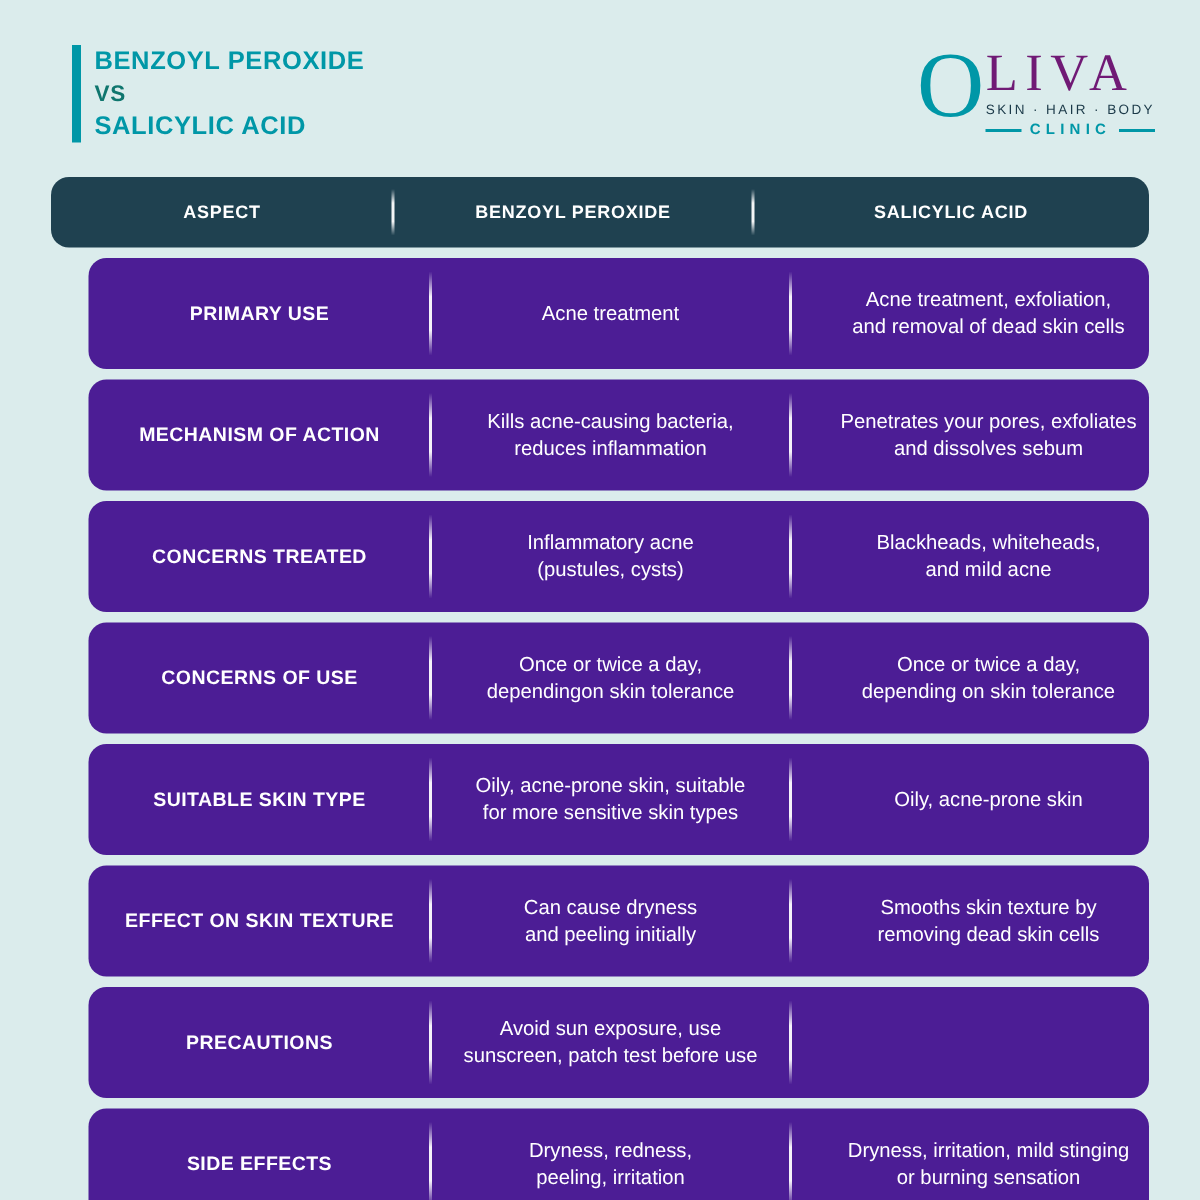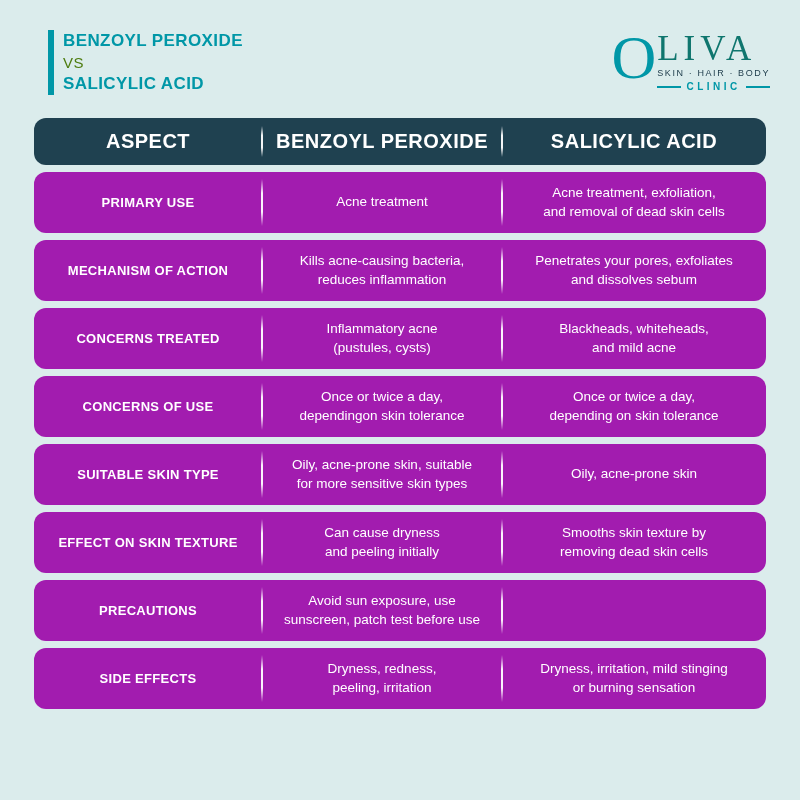--- a/index.html
+++ b/index.html
@@ -27,22 +27,22 @@
   .title-lines { display: flex; flex-direction: column; justify-content: center; }
   .title-line {
     font-size: 17px;
     font-weight: bold;
     letter-spacing: 0.4px;
     color: #0097a7;
     line-height: 22px;
   }
   .title-vs {
     font-size: 15px;
-    font-weight: normal;
-    color: #4d7c0f;
+    font-weight: bold;
+    color: #0f766e;
     line-height: 21px;
     letter-spacing: 0.5px;
   }
 
   
   .logo {
     position: absolute;
     right: 30px;
     top: 28px;
     display: flex;
@@ -55,21 +55,21 @@
     font-weight: 400;
     color: #0097a7;
     margin-right: 1px;
   }
   .logo-right { display: flex; flex-direction: column; padding-top: 6px; }
   .logo-liva {
     font-family: "Liberation Serif", serif;
     font-size: 35px;
     line-height: 30px;
     letter-spacing: 5px;
-    color: #0f766e;
+    color: #701a75;
   }
   .logo-tagline {
     font-size: 9px;
     letter-spacing: 1.6px;
     color: #1b3948;
     margin-top: 4px;
     white-space: nowrap;
   }
   .logo-clinic {
     display: flex;
@@ -98,34 +98,35 @@
     display: grid;
     grid-template-columns: 228px 240px 264px;
     align-items: center;
     border-radius: 12px;
   }
   .thead {
     height: 47px;
     background: #1f4150;
   }
   .trow {
-    height: 61px;
-    background: #a21caf;
+    height: 74px;
+    background: #4c1d95;
     margin-top: 7px;
+    margin-left: 25px;
   }
   .cell {
     text-align: center;
     color: #ffffff;
     font-size: 13.5px;
     line-height: 1.35;
     white-space: pre-line;
     padding: 0 14px;
   }
   .thead .cell {
-    font-size: 20px;
+    font-size: 12px;
     font-weight: bold;
     letter-spacing: 0.5px;
     white-space: nowrap;
     padding: 0 4px;
   }
   .cell.aspect {
     font-weight: bold;
     font-size: 13px;
     letter-spacing: 0.3px;
     white-space: nowrap;

